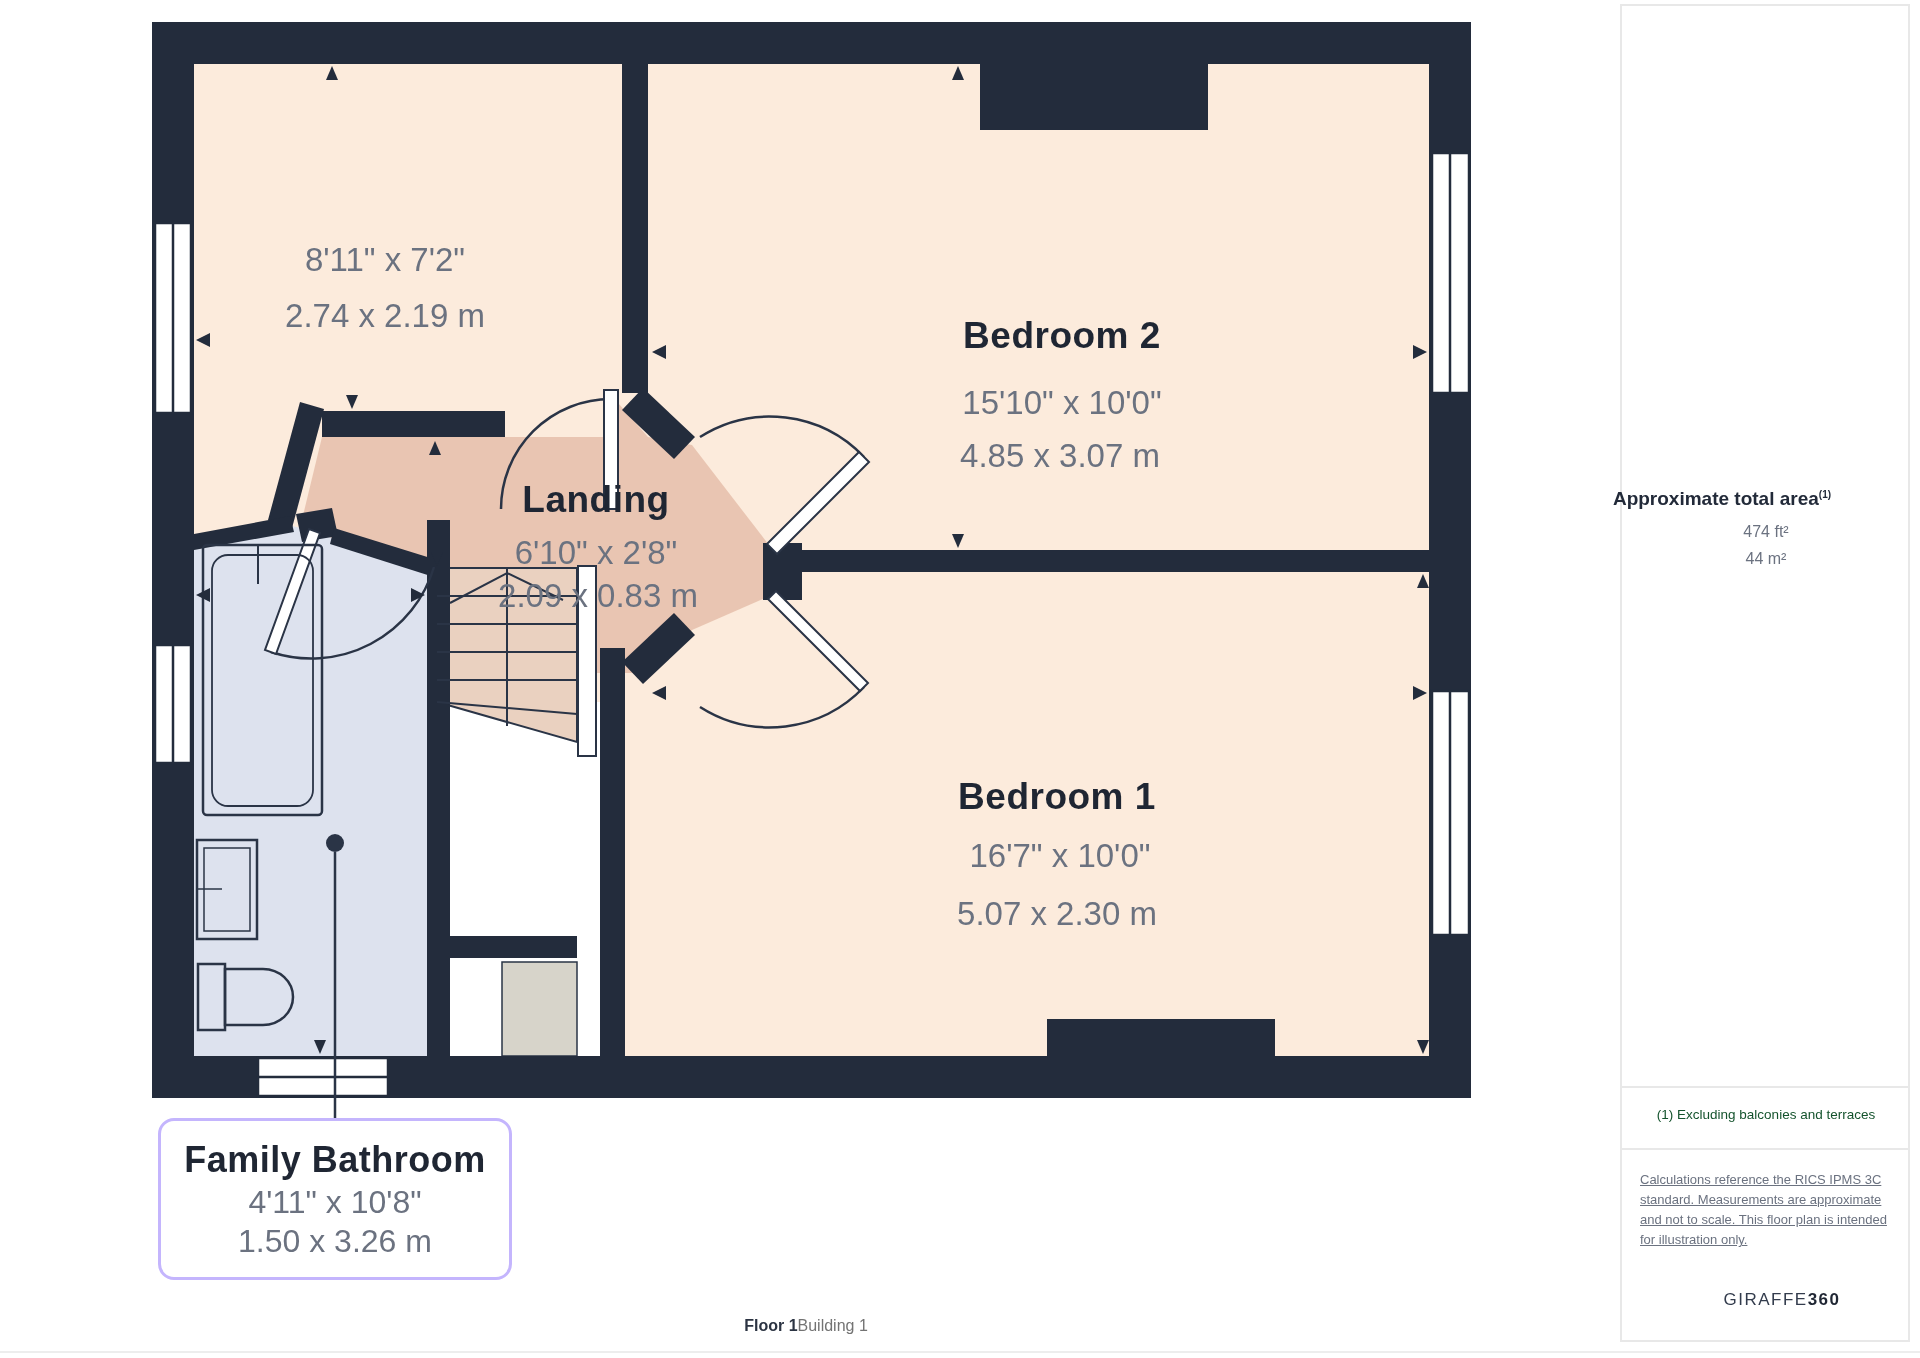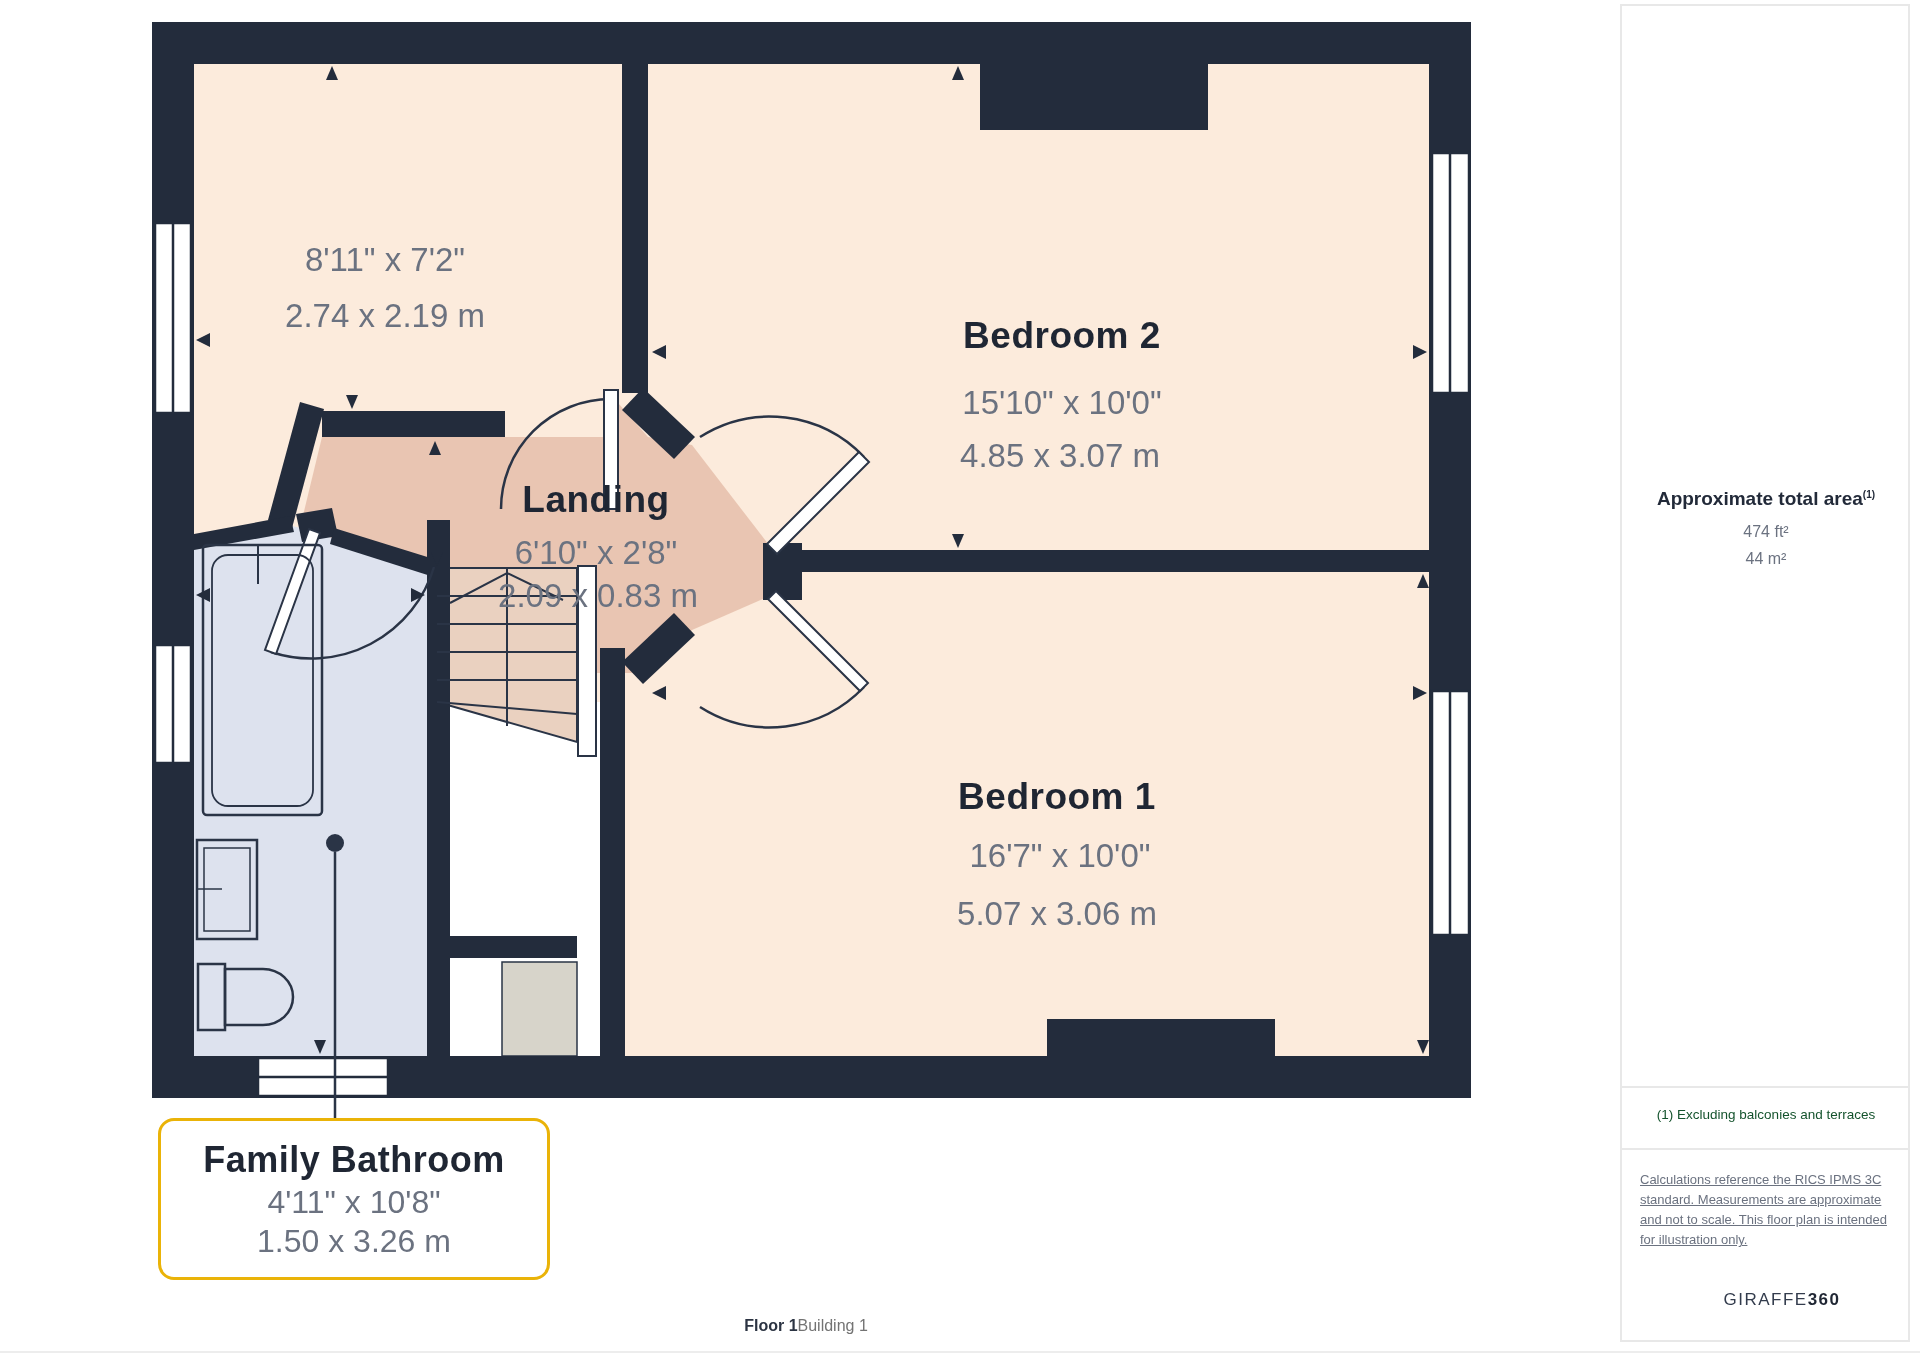--- a/index.html
+++ b/index.html
@@ -5,22 +5,22 @@
   html,body{margin:0;padding:0;}
   body{
     width:1920px;height:1358px;position:relative;background:#ffffff;
     font-family:"Liberation Sans", sans-serif;overflow:hidden;
   }
   #plan-svg{position:absolute;left:0;top:0;width:1920px;height:1358px;}
   .lbl{position:absolute;transform:translate(-50%,-50%);white-space:nowrap;text-align:center;}
   .room-name{font-size:37px;font-weight:bold;color:#1f2633;letter-spacing:.5px;}
   .room-dim{font-size:33px;color:#6b7280;}
   .bath-box{
-    position:absolute;left:158px;top:1118px;width:392px;height:162px;
-    background:#ffffff;border:3px solid #eab308;border-radius:16px;
+    position:absolute;left:158px;top:1118px;width:354px;height:162px;
+    background:#ffffff;border:3px solid #c4b5fd;border-radius:16px;
     display:flex;flex-direction:column;align-items:center;justify-content:center;
     gap:4px;box-sizing:border-box;z-index:5;
   }
   .bath-box .room-name{font-size:36px;}
   .bath-box .room-dim{font-size:32px;line-height:1.1;}
   .sidebar-box{position:absolute;left:1620px;top:4px;width:290px;height:1338px;
     border:2px solid #e8e8e8;box-sizing:border-box;}
   .sb-divider{position:absolute;left:1621px;width:288px;height:2px;background:#e8e8e8;}
   .sb-title{font-size:19px;font-weight:bold;color:#222a39;}
   .sb-title sup{font-size:10px;font-weight:bold;}
@@ -149,31 +149,31 @@
 <div class="lbl room-name" style="left:1062px;top:336px;">Bedroom 2</div>
 <div class="lbl room-dim" style="left:1062px;top:403px;">15'10" x 10'0"</div>
 <div class="lbl room-dim" style="left:1060px;top:456px;">4.85 x 3.07 m</div>
 
 <div class="lbl room-name" style="left:596px;top:500px;">Landing</div>
 <div class="lbl room-dim" style="left:596px;top:553px;">6'10" x 2'8"</div>
 <div class="lbl room-dim" style="left:598px;top:596px;">2.09 x 0.83 m</div>
 
 <div class="lbl room-name" style="left:1057px;top:797px;text-align:center;">Bedroom 1</div>
 <div class="lbl room-dim" style="left:1060px;top:856px;">16'7" x 10'0"</div>
-<div class="lbl room-dim" style="left:1057px;top:914px;">5.07 x 3.06 m</div>
+<div class="lbl room-dim" style="left:1057px;top:914px;">5.07 x 2.30 m</div>
 
 <div class="bath-box">
   <div class="room-name">Family Bathroom</div>
   <div class="room-dim">4'11" x 10'8"</div>
   <div class="room-dim">1.50 x 3.26 m</div>
 </div>
 
 <div class="sidebar-box"></div>
 
-<div class="lbl sb-title" style="left:1766px;top:499px;text-align:center;">
+<div class="lbl sb-title" style="left:1722px;top:499px;text-align:center;">
   <span>Approximate total area</span><sup>(1)</sup>
 </div>
 <div class="lbl sb-val" style="left:1766px;top:532px;">474 ft²</div>
 <div class="lbl sb-val" style="left:1766px;top:559px;">44 m²</div>
 
 <div class="sb-divider" style="top:1086px;"></div>
 <div class="lbl sb-note" style="left:1766px;top:1114px;">(1) Excluding balconies and terraces</div>
 <div class="sb-divider" style="top:1148px;"></div>
 
 <div class="sb-par">Calculations reference the RICS IPMS 3C standard. Measurements are approximate and not to scale. This floor plan is intended for illustration only.</div>

